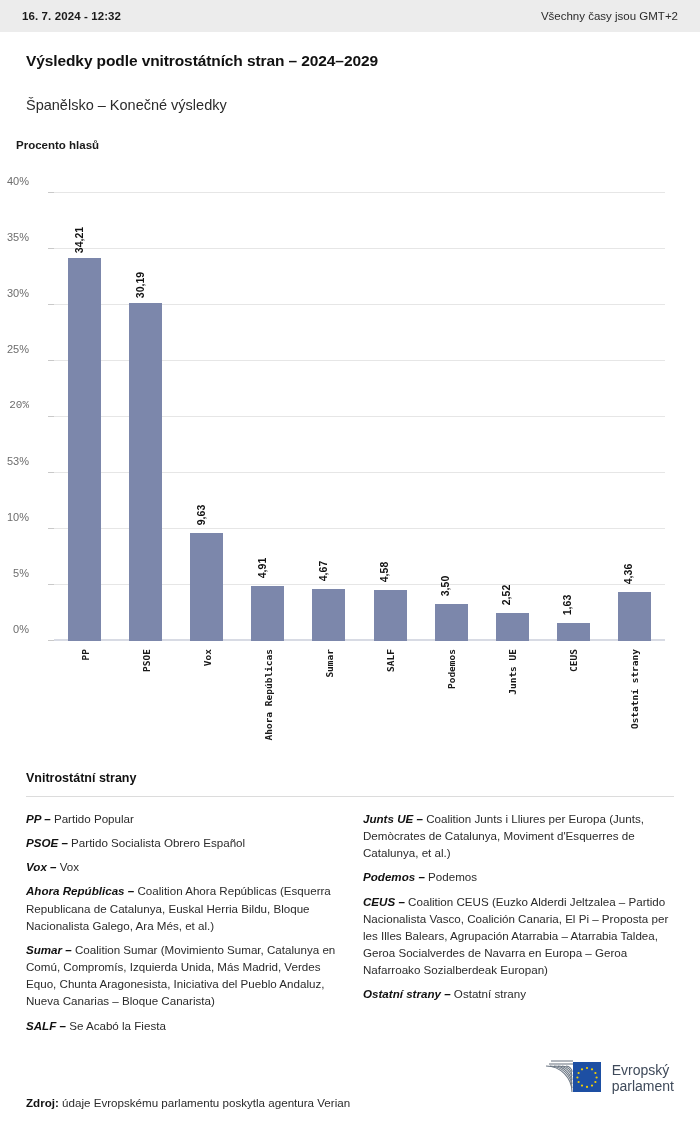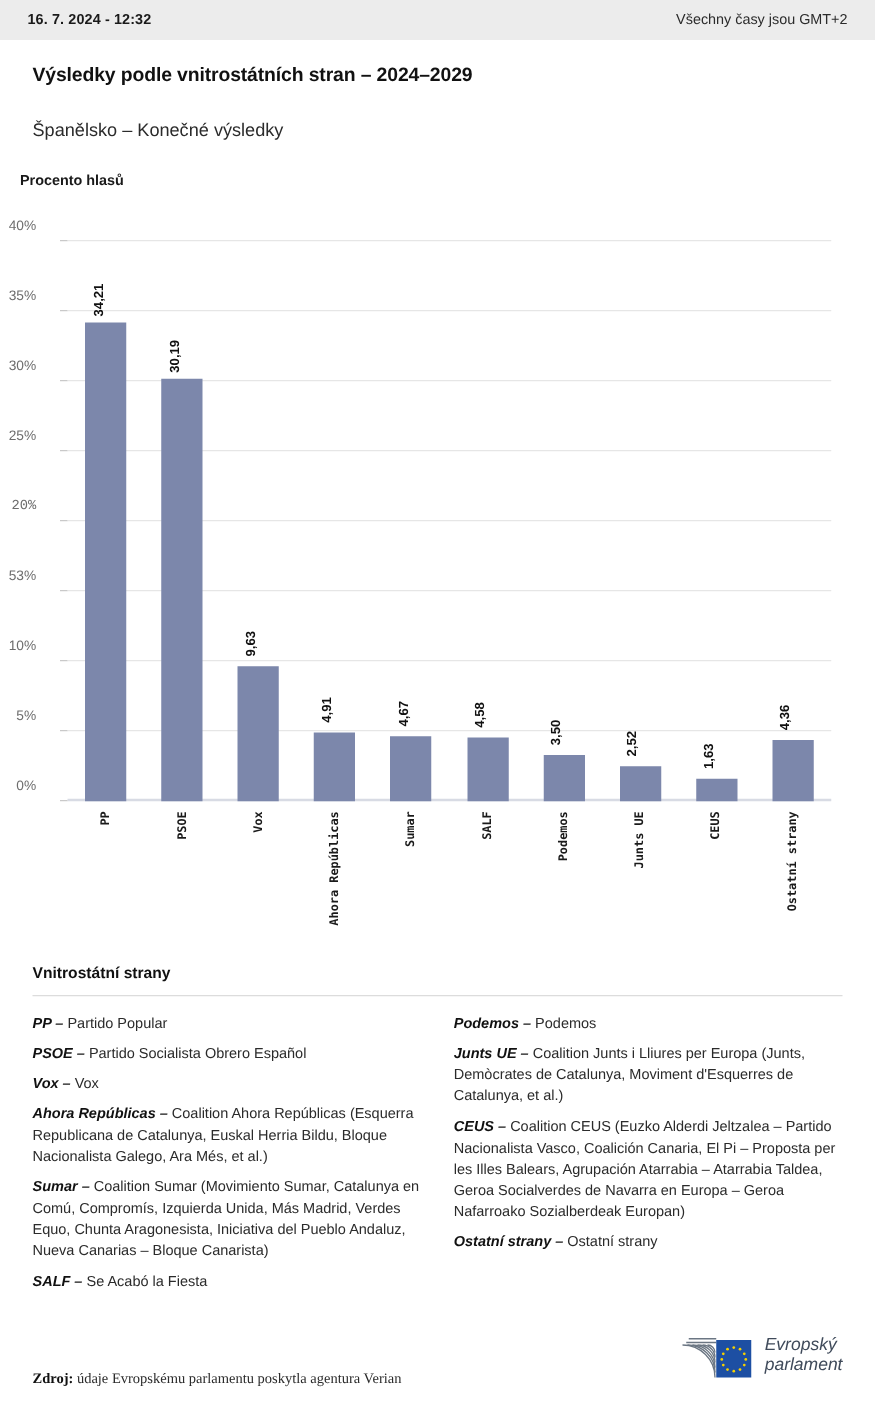--- a/index.html
+++ b/index.html
@@ -166,30 +166,29 @@
     bottom: 0;
     height: 78px;
     padding: 0 26px;
   }
   #source {
     position: absolute;
     left: 26px;
     bottom: 22px;
     font-size: 11.6px;
     color: #2b2b2b;
-    font-family: Liberation Serif, serif;
   }
   #source b { color: #111111; }
   #logo {
     position: absolute;
     right: 26px;
-    bottom: 20px;
-    display: flex;
+    bottom: 31px;
+    display: flex;
+    align-items: center;
     gap: 8px;
-    font-style: italic;
   }
   #logo-text {
     font-size: 14px;
     line-height: 1.12;
     color: #3f4a5a;
     font-weight: normal;
   }
 </style>
 </head>
 <body>
@@ -307,22 +306,22 @@
   <div id="legend-cols">
     <div class="col" id="legend-left">
         <div class="lgi"><b>PP –</b><span> Partido Popular</span></div>
         <div class="lgi"><b>PSOE –</b><span> Partido Socialista Obrero Español</span></div>
         <div class="lgi"><b>Vox –</b><span> Vox</span></div>
         <div class="lgi"><b>Ahora Repúblicas –</b><span> Coalition Ahora Repúblicas (Esquerra Republicana de Catalunya, Euskal Herria Bildu, Bloque Nacionalista Galego, Ara Més, et al.)</span></div>
         <div class="lgi"><b>Sumar –</b><span> Coalition Sumar (Movimiento Sumar, Catalunya en Comú, Compromís, Izquierda Unida, Más Madrid, Verdes Equo, Chunta Aragonesista, Iniciativa del Pueblo Andaluz, Nueva Canarias – Bloque Canarista)</span></div>
         <div class="lgi"><b>SALF –</b><span> Se Acabó la Fiesta</span></div>
       </div>
     <div class="col" id="legend-right">
+        <div class="lgi"><b>Junts UE –</b><span> Coalition Junts i Lliures per Europa (Junts, Demòcrates de Catalunya, Moviment d'Esquerres de Catalunya, et al.)</span></div>
         <div class="lgi"><b>Podemos –</b><span> Podemos</span></div>
-        <div class="lgi"><b>Junts UE –</b><span> Coalition Junts i Lliures per Europa (Junts, Demòcrates de Catalunya, Moviment d'Esquerres de Catalunya, et al.)</span></div>
         <div class="lgi"><b>CEUS –</b><span> Coalition CEUS (Euzko Alderdi Jeltzalea – Partido Nacionalista Vasco, Coalición Canaria, El Pi – Proposta per les Illes Balears, Agrupación Atarrabia – Atarrabia Taldea, Geroa Socialverdes de Navarra en Europa – Geroa Nafarroako Sozialberdeak Europan)</span></div>
         <div class="lgi"><b>Ostatní strany –</b><span> Ostatní strany</span></div>
       </div>
   </div>
 </div>
 
 <div id="footer">
   <div id="source">
     <b>Zdroj:</b><span> údaje Evropskému parlamentu poskytla agentura Verian</span>
   </div>

